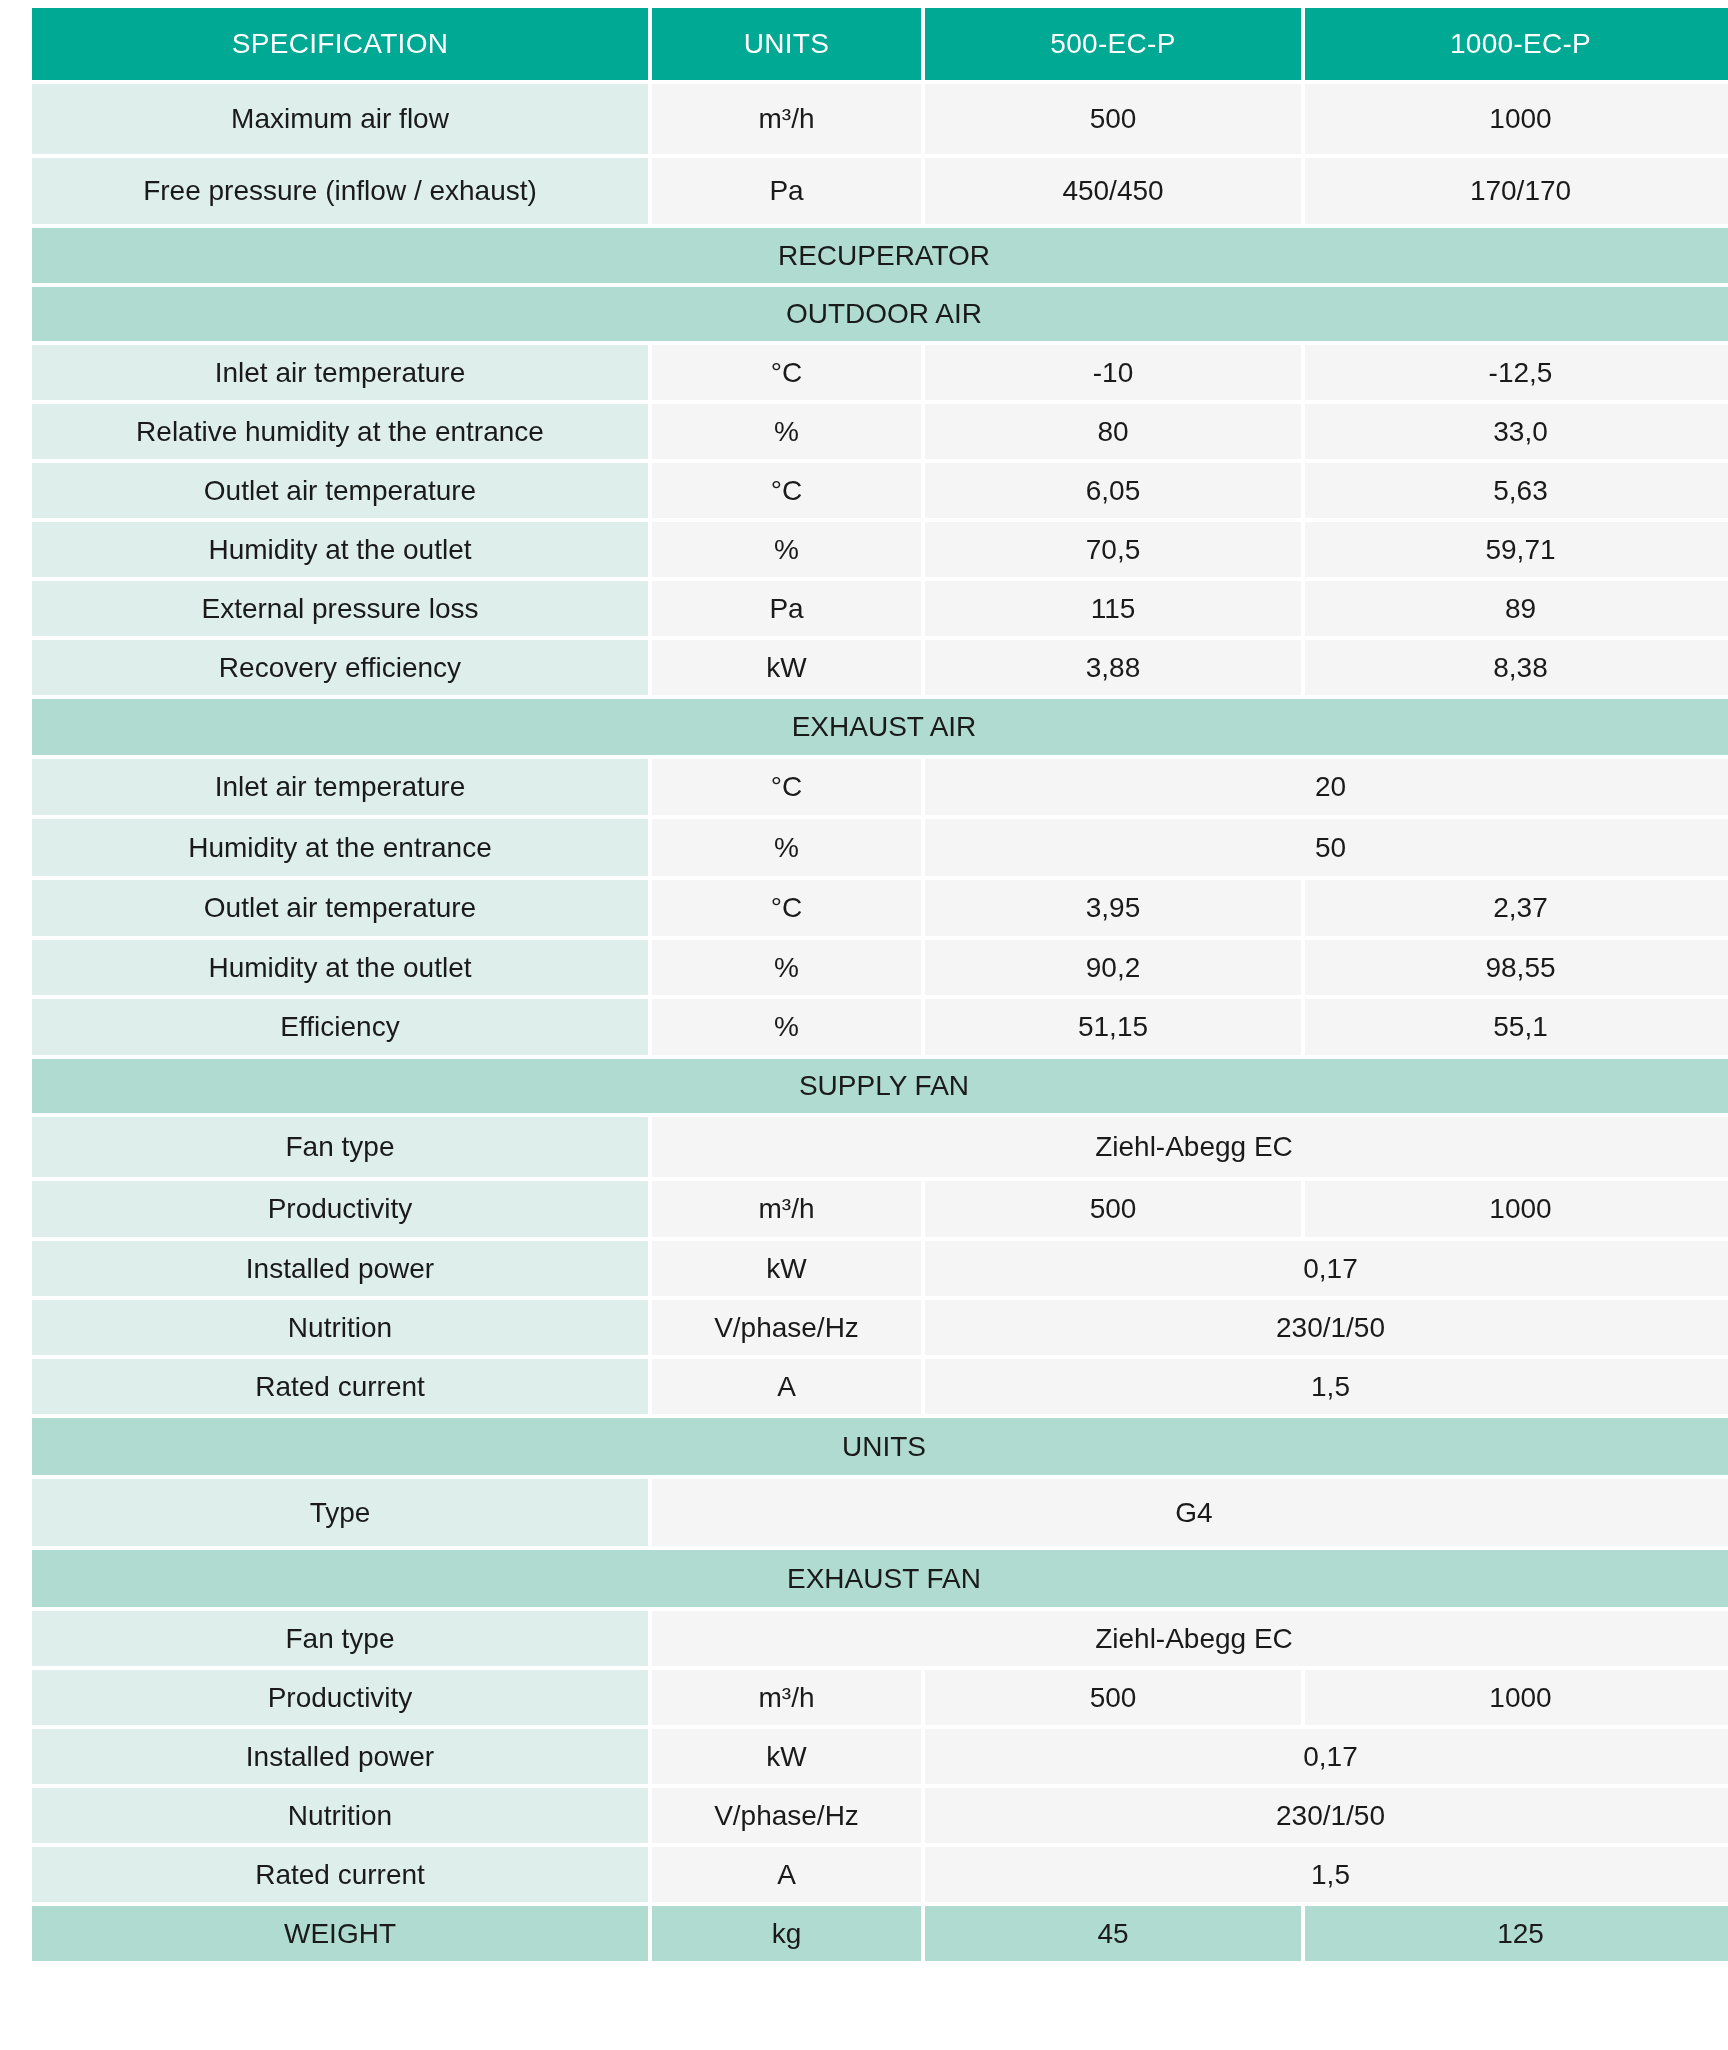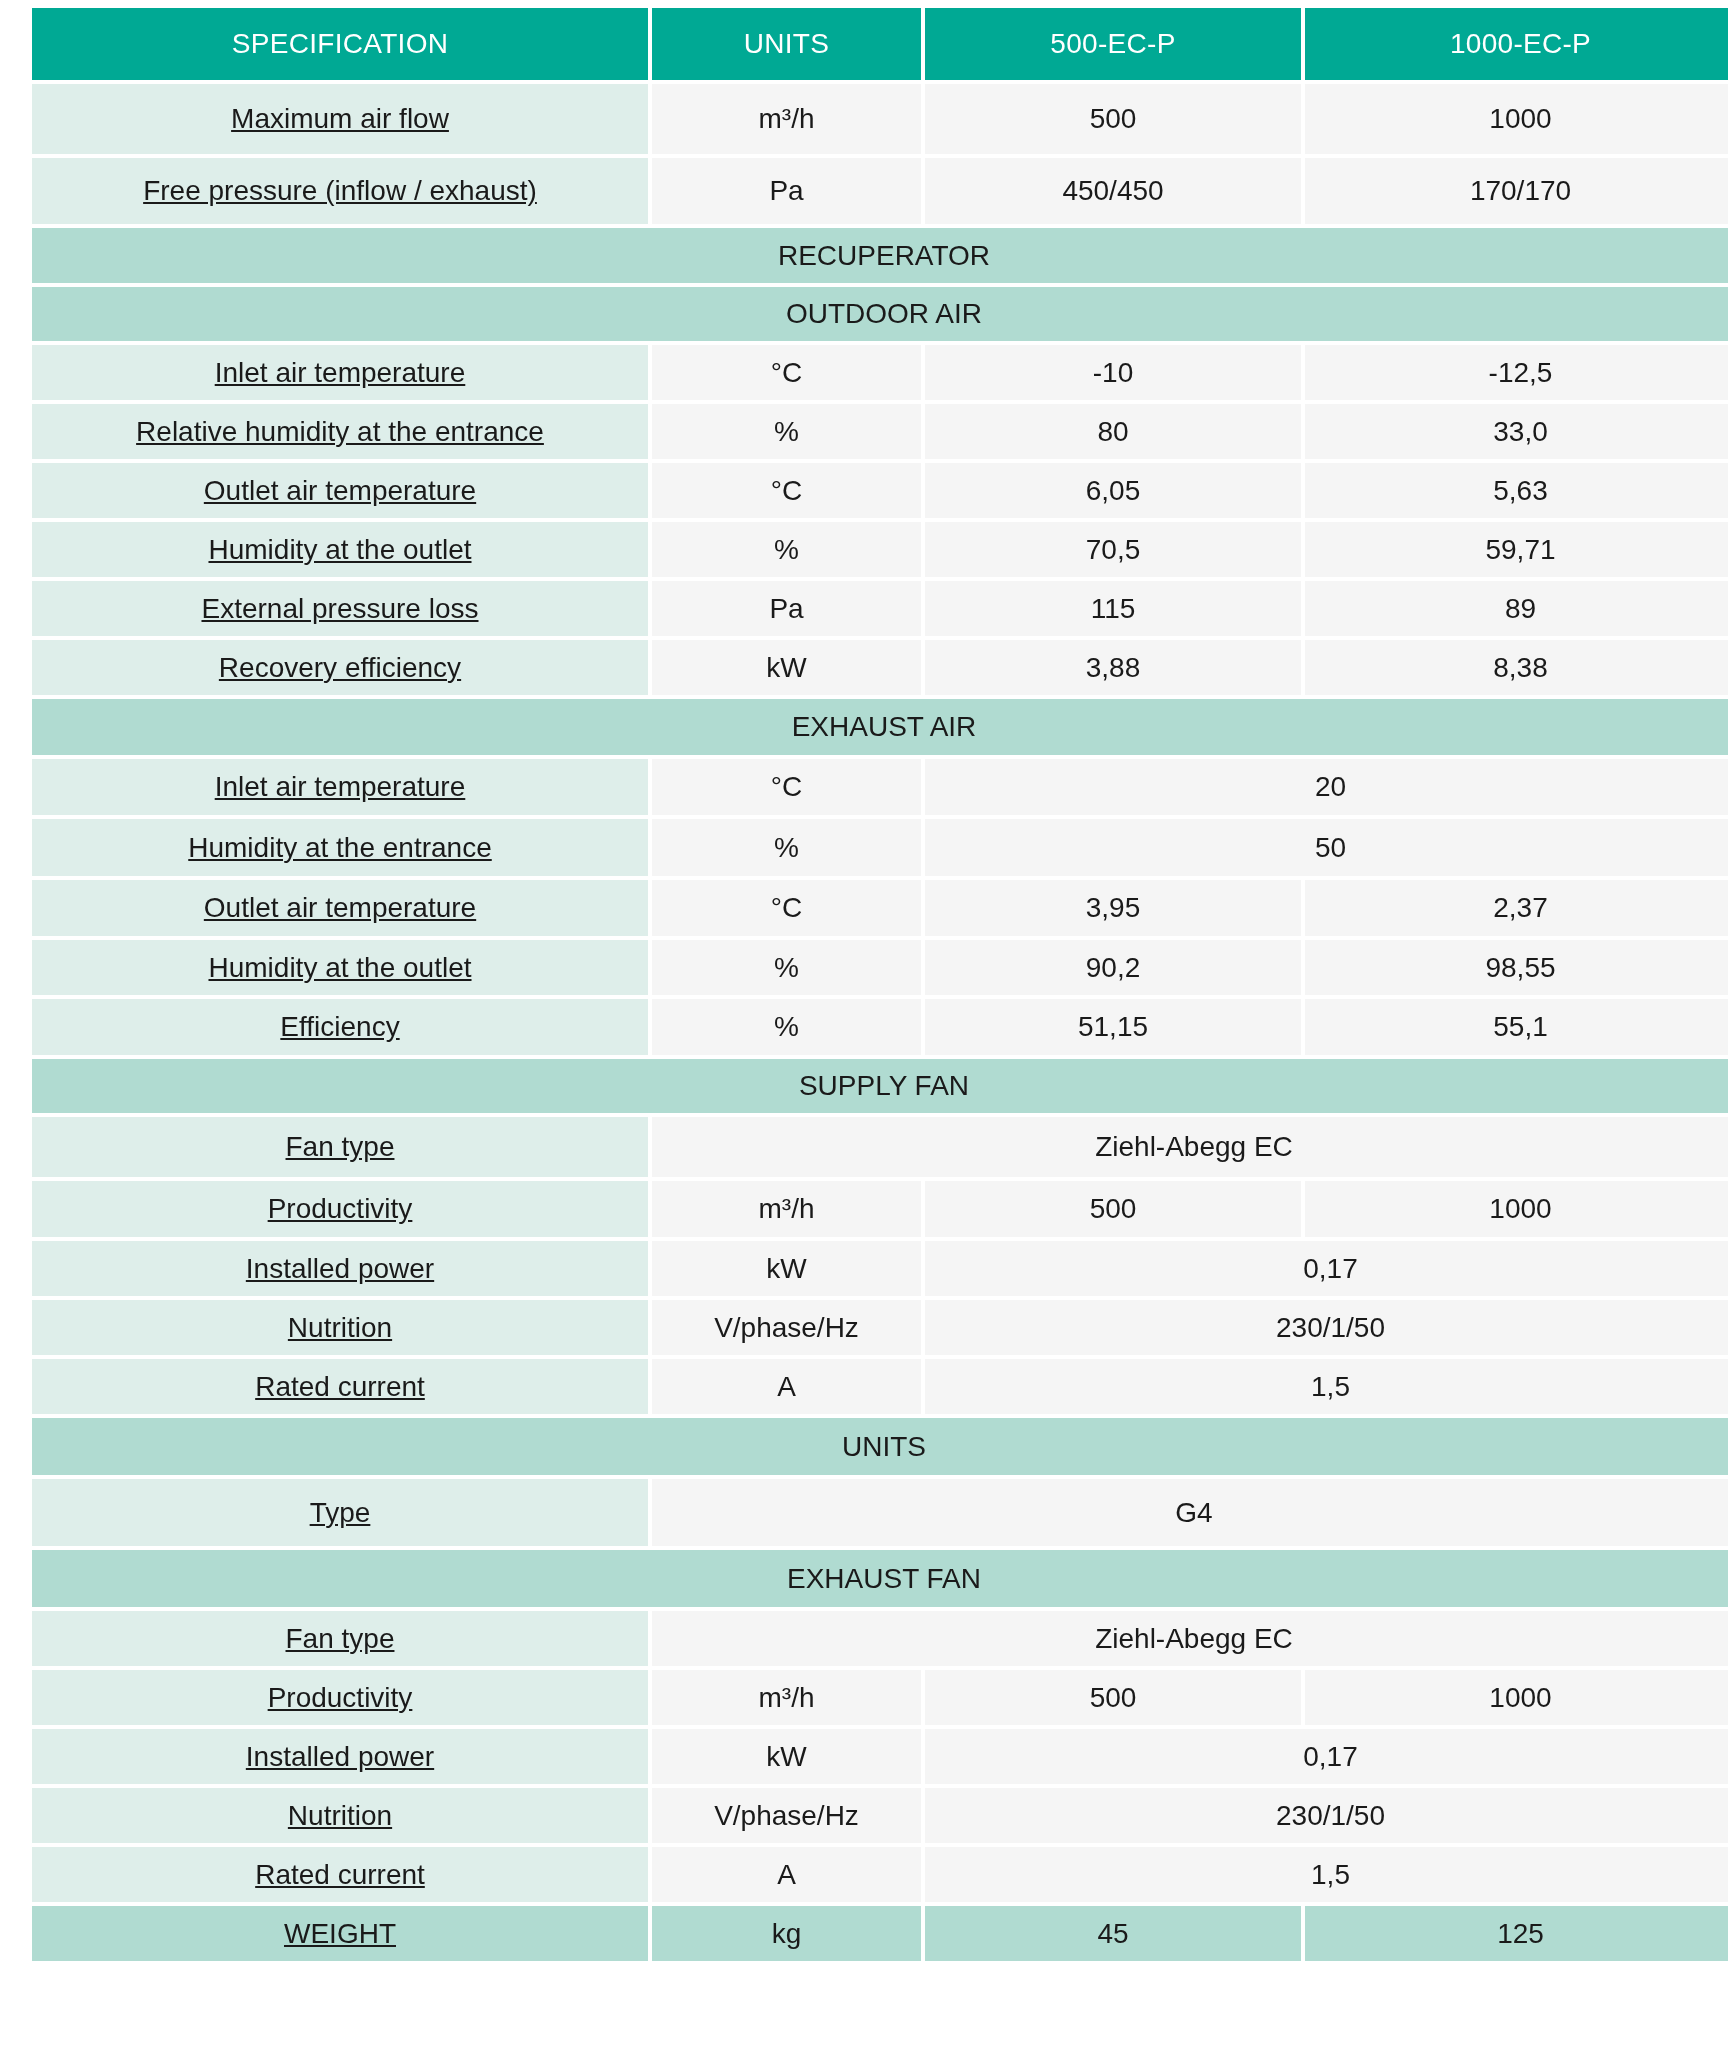--- a/index.html
+++ b/index.html
@@ -10,21 +10,21 @@
     border-collapse: separate; border-spacing: 4px;
     width: 1712px; table-layout: fixed; padding-left: 29px;
   }
   #spec-table td, #spec-table th {
     padding: 0; font-weight: normal; font-size: 28px; vertical-align: middle;
     text-align: center; white-space: nowrap; overflow: hidden;
   }
   col.c1 { width: 616px; } col.c2 { width: 269px; } col.c3 { width: 376px; } col.c4 { width: 431px; }
   th { background: #00a994; color: #ffffff; height: 72px; letter-spacing: 0.3px; }
   th.first { text-align: left; padding-left: 22px; }
-  td.label { background: #deeeea; text-align: left; padding-left: 22px; text-decoration: underline; }
+  td.label { background: #deeeea; text-align: left; padding-left: 22px; }
   td.val { background: #f5f5f5; }
   tr.section td { background: #b0dbd1; height: 54px; margin-top: 48px; }
   tr.r td { height: 55px; }
   tr.tall td { height: 66px; }
   tr.weight td { background: #b0dbd1; height: 55px; }
   tr.weight td.label { background: #b0dbd1; margin-left: 18px; }
 </style>
 </head>
 <body>
 

